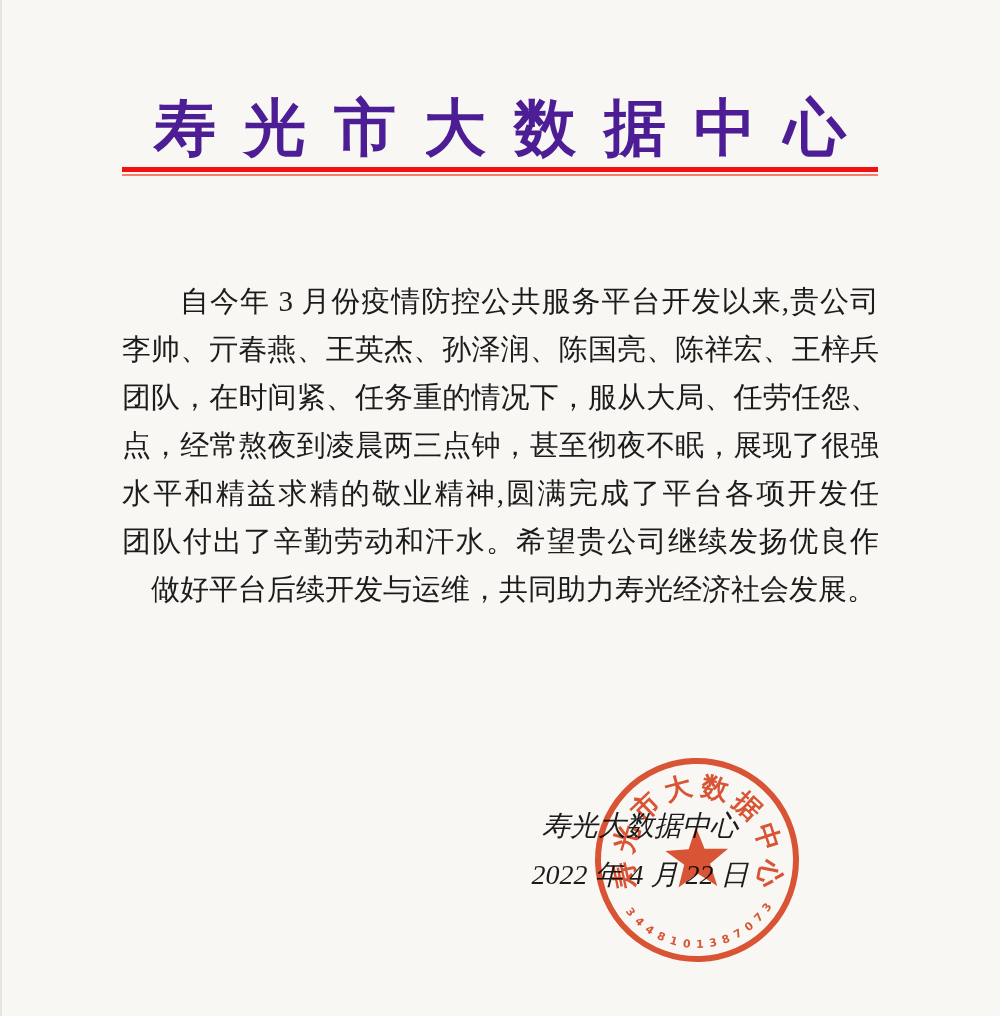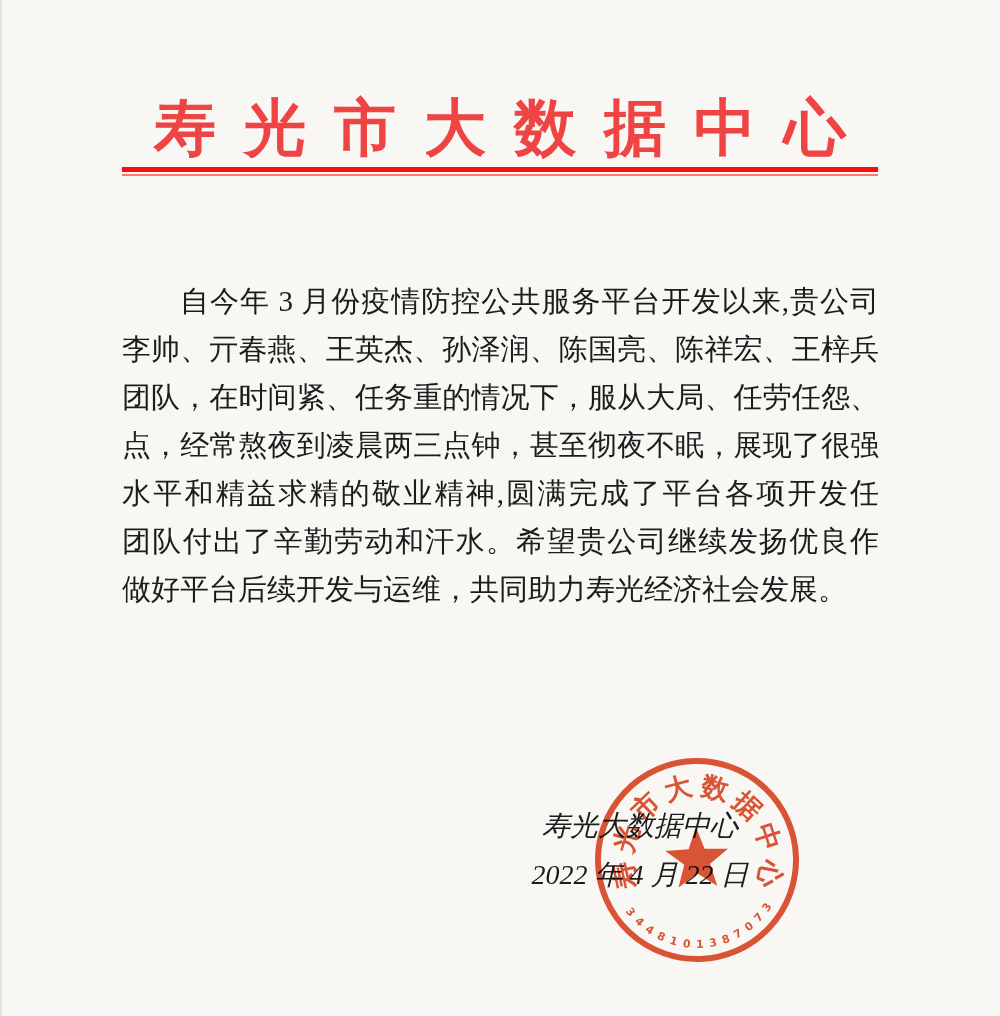--- a/index.html
+++ b/index.html
@@ -13,41 +13,41 @@
   .page{position:relative;width:1000px;height:1016px;}
   .left-edge{
     position:absolute;left:0;top:0;width:2px;height:1016px;
     background:#e3e6da;
   }
   
   .title{
     position:absolute;top:92px;left:0;width:1000px;margin:0;
     text-align:center;
     font-size:62px;line-height:72px;font-weight:bold;
-    color:#ef4444;
+    color:#4c1d95;
     letter-spacing:28px;padding-left:28px;box-sizing:border-box;
     font-family:"Liberation Serif","DejaVu Serif",serif;
   }
   .rule{position:absolute;top:167px;left:122px;width:756px;}
   .rule-thick{height:5px;background:#f21010;}
   .rule-thin{height:2px;background:#fa7a70;margin-top:2px;}
   
   .body-text{
     position:absolute;top:277px;left:122px;width:757px;
     font-size:29px;line-height:48px;
     font-family:"Liberation Serif","DejaVu Serif",serif;
   }
   .salutation{text-align:left;}
   .para-line{
     text-align:justify;
     text-align-last:justify;
     height:48px;overflow:hidden;
   }
   .para-line.indent{text-indent:2em;}
-  .para-line.last{text-align-last:left;}
+  .para-line.last{text-align-last:left;margin-left:29px;}
   
   .signoff{
     position:absolute;top:801px;left:520px;width:240px;
     text-align:center;z-index:1;
     font-size:28px;line-height:49px;font-style:italic;
   }
   
   .seal{
     position:absolute;left:595px;top:758px;width:204px;height:204px;
     z-index:2;

